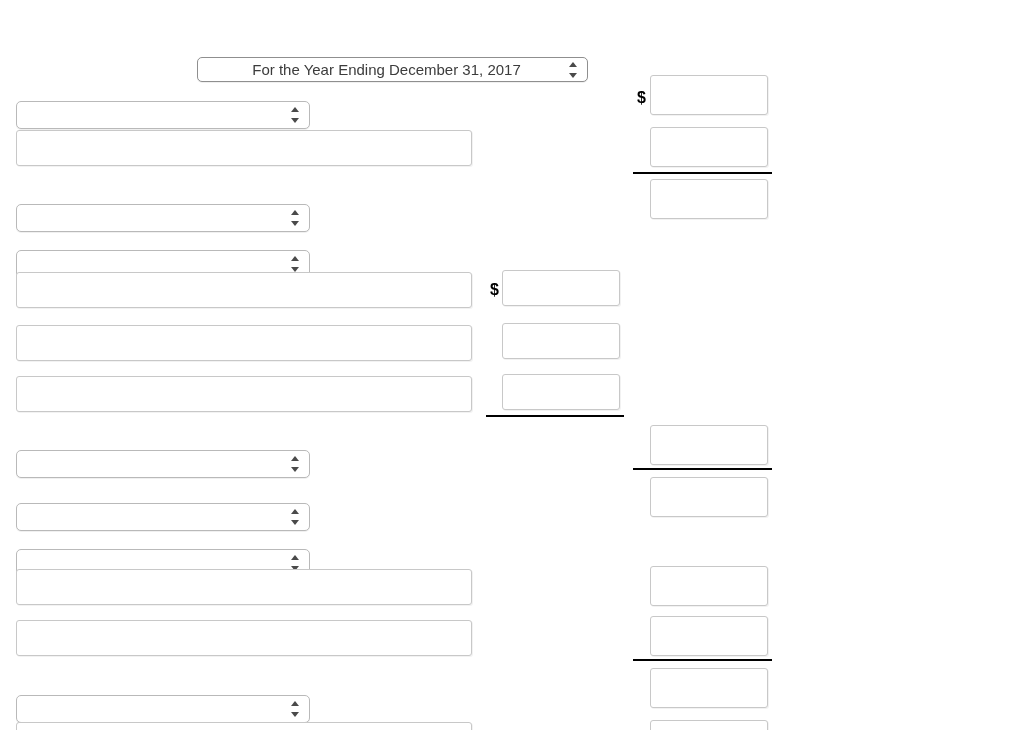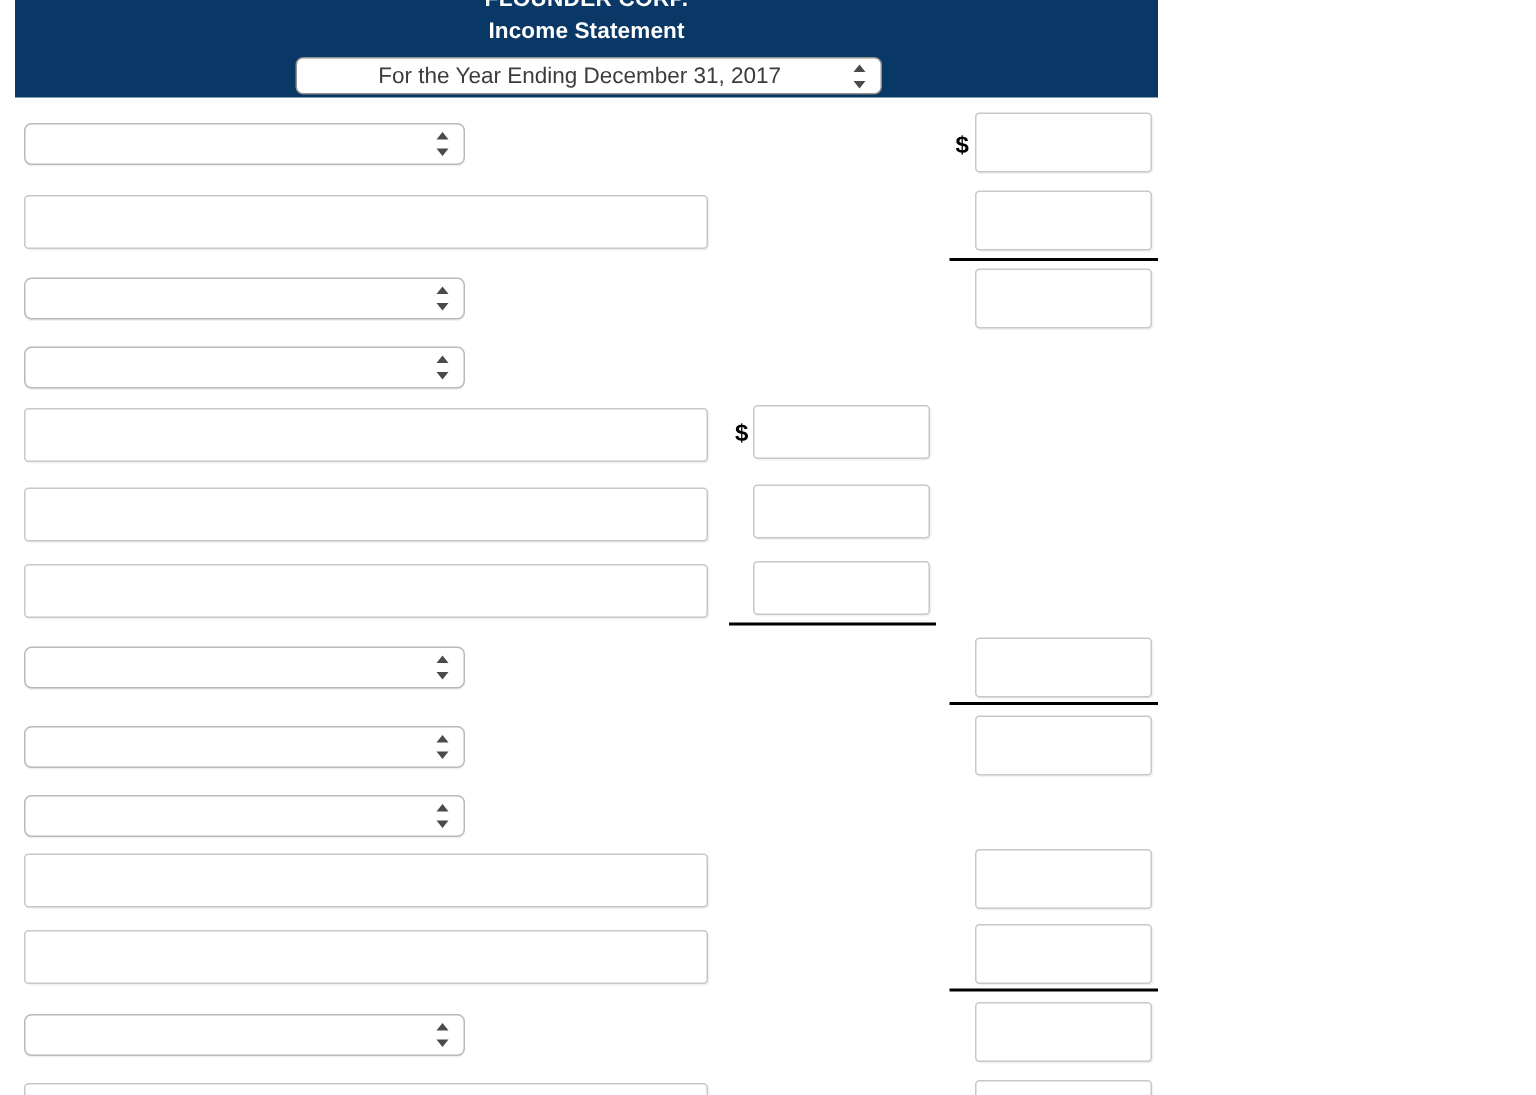--- a/index.html
+++ b/index.html
@@ -70,20 +70,21 @@
     border-radius: 5px;
     box-shadow: 0 1px 0 rgba(0,0,0,0.06);
     color: #3c3c3c;
     font-size: 15px;
     font-family: "Liberation Sans", sans-serif;
     display: flex;
     align-items: center;
     padding: 0 26px 0 9px;
     white-space: nowrap;
     overflow: hidden;
+    margin-top: 19px;
   }
   .sel .arrows {
     position: absolute;
     right: 9px;
     top: 50%;
     transform: translateY(-50%);
     width: 9px;
     height: 18px;
     display: block;
   }
@@ -169,24 +170,20 @@
     border-top: 2px solid #000000;
   }
   .rule-mid  { left: 486px; width: 138px; }
   .rule-right{ left: 633px; width: 139px; }
 </style>
 </head>
 <body>
 
 <div id="page">
 
-  <div class="statement-header">
-    <div class="hdr-company">FLOUNDER CORP.</div>
-    <div class="hdr-title">Income Statement</div>
-  </div>
 
   <div class="sel period-select">
     <span>For the Year Ending December 31, 2017</span>
     <span class="arrows">
       <span class="up"></span>
         <span class="dn"></span>
     </span>
   </div>
 
   <div id="form-body">

